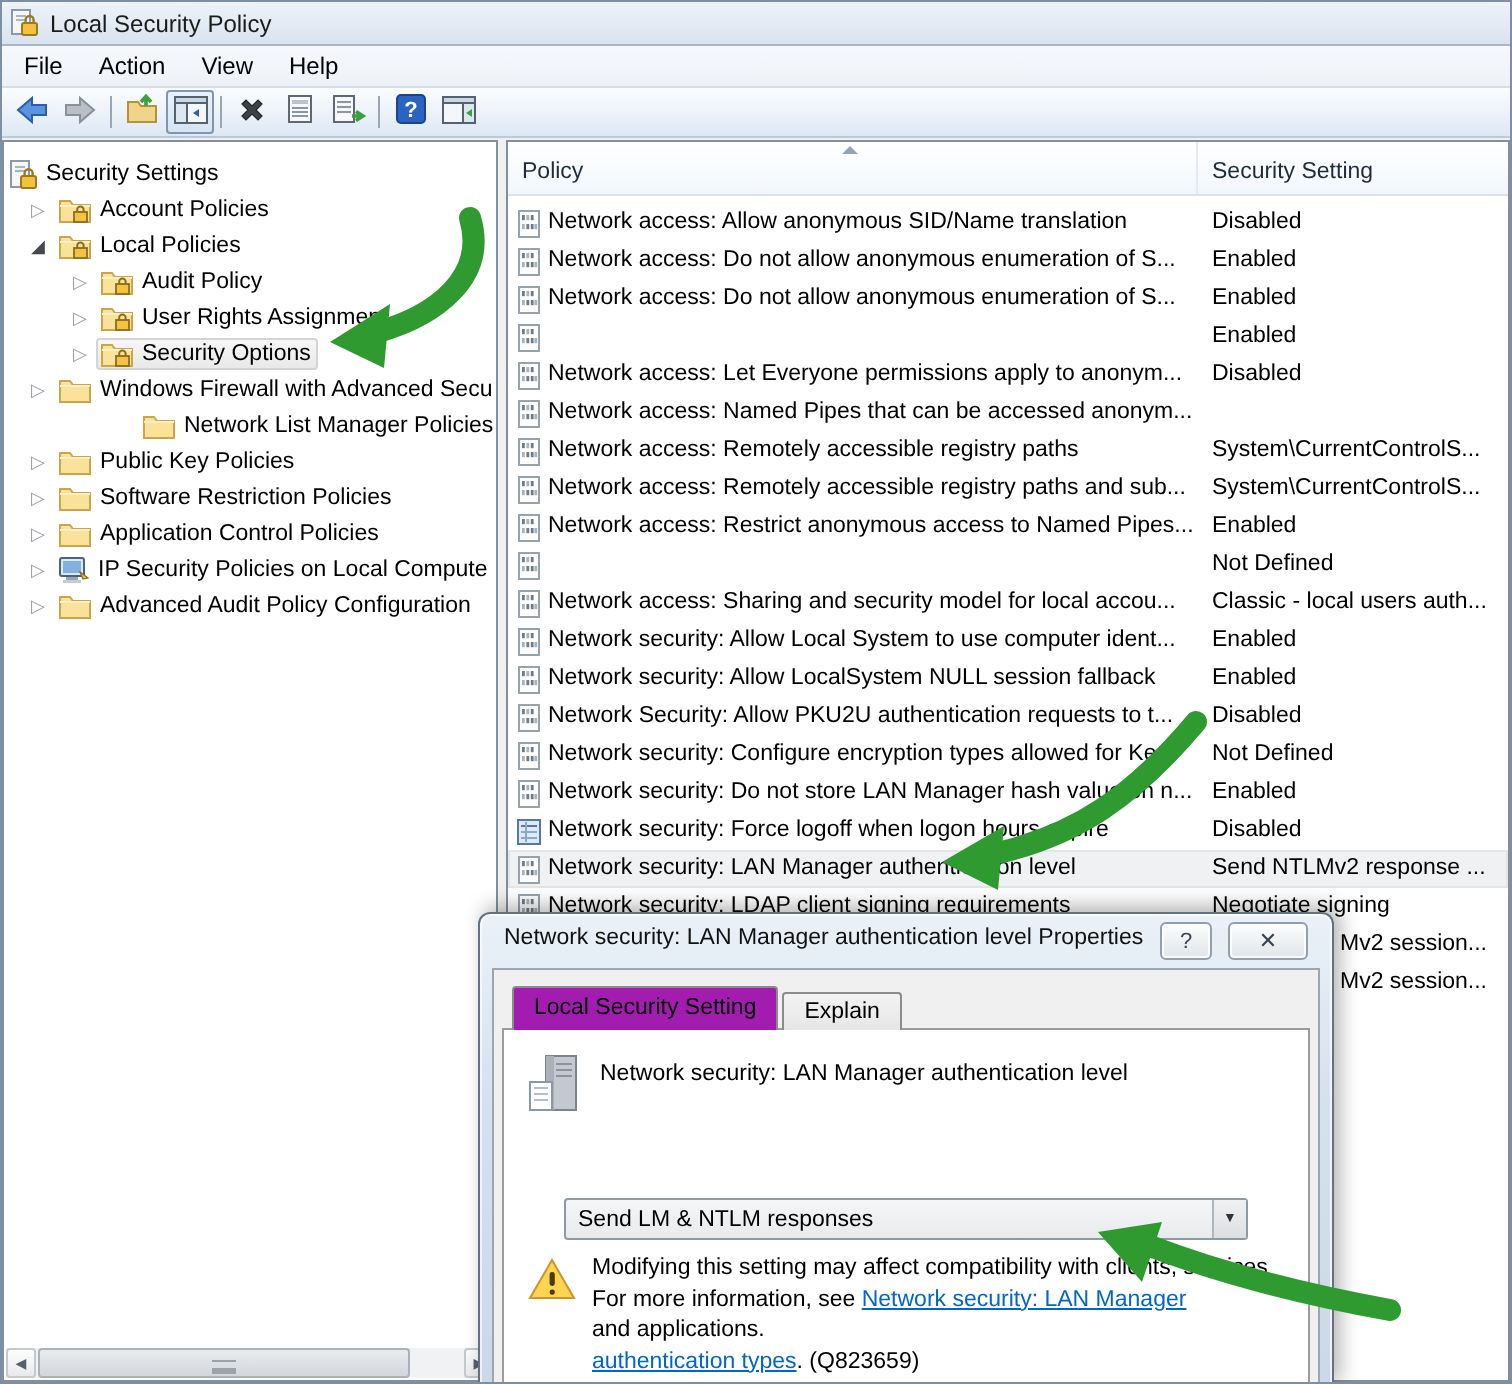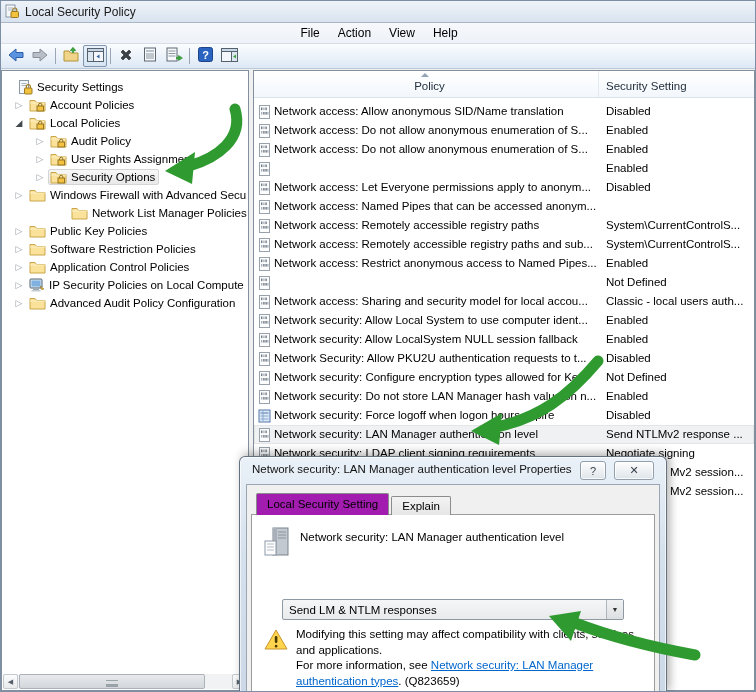--- a/index.html
+++ b/index.html
@@ -9,21 +9,21 @@
             border:1px solid #7d8fa5; background:#f0f0f0; }
 
   
   #titlebar { position:absolute; left:0; top:0; right:0; height:22px;
               background:linear-gradient(180deg,#eef3f9,#d9e3ef);
               border-bottom:1px solid #aab6c5; display:flex; align-items:center; }
   #titlebar .app-icon { margin:0 5px 0 4px; display:flex; }
   #titlebar .title { font-size:12px; color:#1b1b1b; }
   #menubar { position:absolute; left:0; top:22px; right:0; height:21px;
              background:linear-gradient(180deg,#f6f8fb,#eef2f8); border-bottom:1px solid #d8dee8;
-             display:flex; align-items:center; padding-left:2px;justify-content:center; }
+             display:flex; align-items:center; padding-left:2px; }
   .menu-item { padding:0 9px; line-height:20px; cursor:default; }
   #toolbar { position:absolute; left:0; top:43px; right:0; height:25px;
              background:linear-gradient(180deg,#fbfdfe,#dde8f5);
              border-bottom:1px solid #bcc9d9; display:flex; align-items:center; padding-left:3px; }
   .tb-btn { width:24px; height:22px; display:flex; align-items:center; justify-content:center;
             border:1px solid transparent; border-radius:2px; }
   .tb-btn.pressed { border-color:#8195ad; background:linear-gradient(#e9f1fa,#d6e4f3); }
   .tb-sep { width:1px; height:16px; background:#9aa6b4; margin:0 3px; }
 
   
@@ -51,21 +51,21 @@
   #sb-thumb { position:absolute; top:0; left:16px; width:186px; height:15px;
               background:linear-gradient(#e8eaec,#d3d7db); border:1px solid #aab1b8; border-radius:2px; }
   #sb-thumb:after { content:""; position:absolute; left:50%; top:5px; width:12px; height:1px;
                     margin-left:-6px; border-top:1px solid #9aa2aa; border-bottom:2px solid transparent;
                     box-shadow:0 3px 0 #9aa2aa; }
 
   
   #list-header { position:absolute; left:0; top:0; right:0; height:27px; display:flex;
                  background:linear-gradient(180deg,#ffffff,#f2f7fc); border-bottom:1px solid #dbe3ec;
                  font-size:11.5px; color:#1f2c3a; }
-  .hdr-cell { padding:9px 0 0 7px; white-space:nowrap;text-align:center; }
+  .hdr-cell { padding:9px 0 0 7px; white-space:nowrap; }
   #hdr-policy { width:345px; border-right:1px solid #e4eaf1; position:relative; }
   #sort-asc { position:absolute; left:167px; top:2px; width:0; height:0;
               border-left:4px solid transparent; border-right:4px solid transparent;
               border-bottom:4px solid #93a4b6; }
   #list-rows { position:absolute; left:0; top:27px; right:0; padding-top:4px; }
   .list-row { position:relative; height:19px; font-size:11.5px; white-space:nowrap; }
   .list-row.selected { background:#f0f1f3; box-shadow:inset 0 0 0 1px #e3e5e7; }
   .row-icon { position:absolute; left:4px; top:3px; }
   .cell-policy { position:absolute; left:20px; top:2.5px; width:322px; overflow:hidden; }
   .cell-setting { position:absolute; left:352px; top:2.5px; width:150px; overflow:hidden; }
@@ -202,21 +202,21 @@
             <rect x="0.5" y="0.5" width="16" height="3" fill="#c8d6e6" stroke="#56616e"></rect>
             <rect x="10.5" y="3.5" width="6" height="10" fill="#dde7f2" stroke="#56616e"></rect>
             <path d="M12 8.5 L15 6.5 V10.5 Z" fill="#3f9e3f"></path>
           </svg></span>
       </span>
     </div>
 
   <div id="main">
     <div id="tree-panel">
       <div id="tree-rows">
-          <div class="tree-row" style="padding-left: 14px;">
+          <div class="tree-row" style="padding-left: 0;">
             <span class="expander" style="width: 0px;"></span>
             <span class="node">
               <span class="t-icon">
                 <svg width="15" height="15" viewBox="0 0 15 15">
                   <rect x="1.5" y="0.5" width="9" height="13" fill="#f5f6f8" stroke="#8b99a7"></rect>
                   <line x1="3.5" y1="3.5" x2="8.5" y2="3.5" stroke="#aab6c2"></line>
                   <line x1="3.5" y1="5.5" x2="8.5" y2="5.5" stroke="#aab6c2"></line>
                   <rect x="6.5" y="8" width="7.5" height="6" rx="1" fill="#f2c23e" stroke="#9a7a20"></rect>
                   <path d="M8.3 8 V6.6 a2 2 0 0 1 4 0 V8" fill="none" stroke="#9a7a20" stroke-width="1.2"></path>
                 </svg>
@@ -700,22 +700,22 @@
         </div>
         <span id="warn-icon">
           <svg width="24" height="21" viewBox="0 0 24 21">
             <path d="M12 1 L23 20 H1 Z" fill="#ffd44f" stroke="#c9952c"></path>
             <rect x="10.8" y="7" width="2.6" height="7" rx="1.2" fill="#4a3b00"></rect>
             <rect x="10.8" y="15.8" width="2.6" height="2.6" rx="1.2" fill="#4a3b00"></rect>
           </svg>
         </span>
         <div id="warn-text">
           <div>Modifying this setting may affect compatibility with clients, services</div>
+          <div><span>For more information, see </span><span class="link">Network security: LAN Manager</span></div>
           <div>and applications.</div>
-          <div><span>For more information, see </span><span class="link">Network security: LAN Manager</span></div>
           <div><span class="link">authentication types</span><span>. (Q823659)</span></div>
         </div>
       </div>
     </div>
   </div>
 
   <svg id="annotations" viewBox="0 0 756 692">
     <g stroke="#2f9a2f" stroke-width="11" fill="none" stroke-linecap="round">
       <path d="M 234 108 C 243 138, 216 157, 188 165"></path>
       <path d="M 597 360 C 565 398, 537 416, 500 425"></path>

